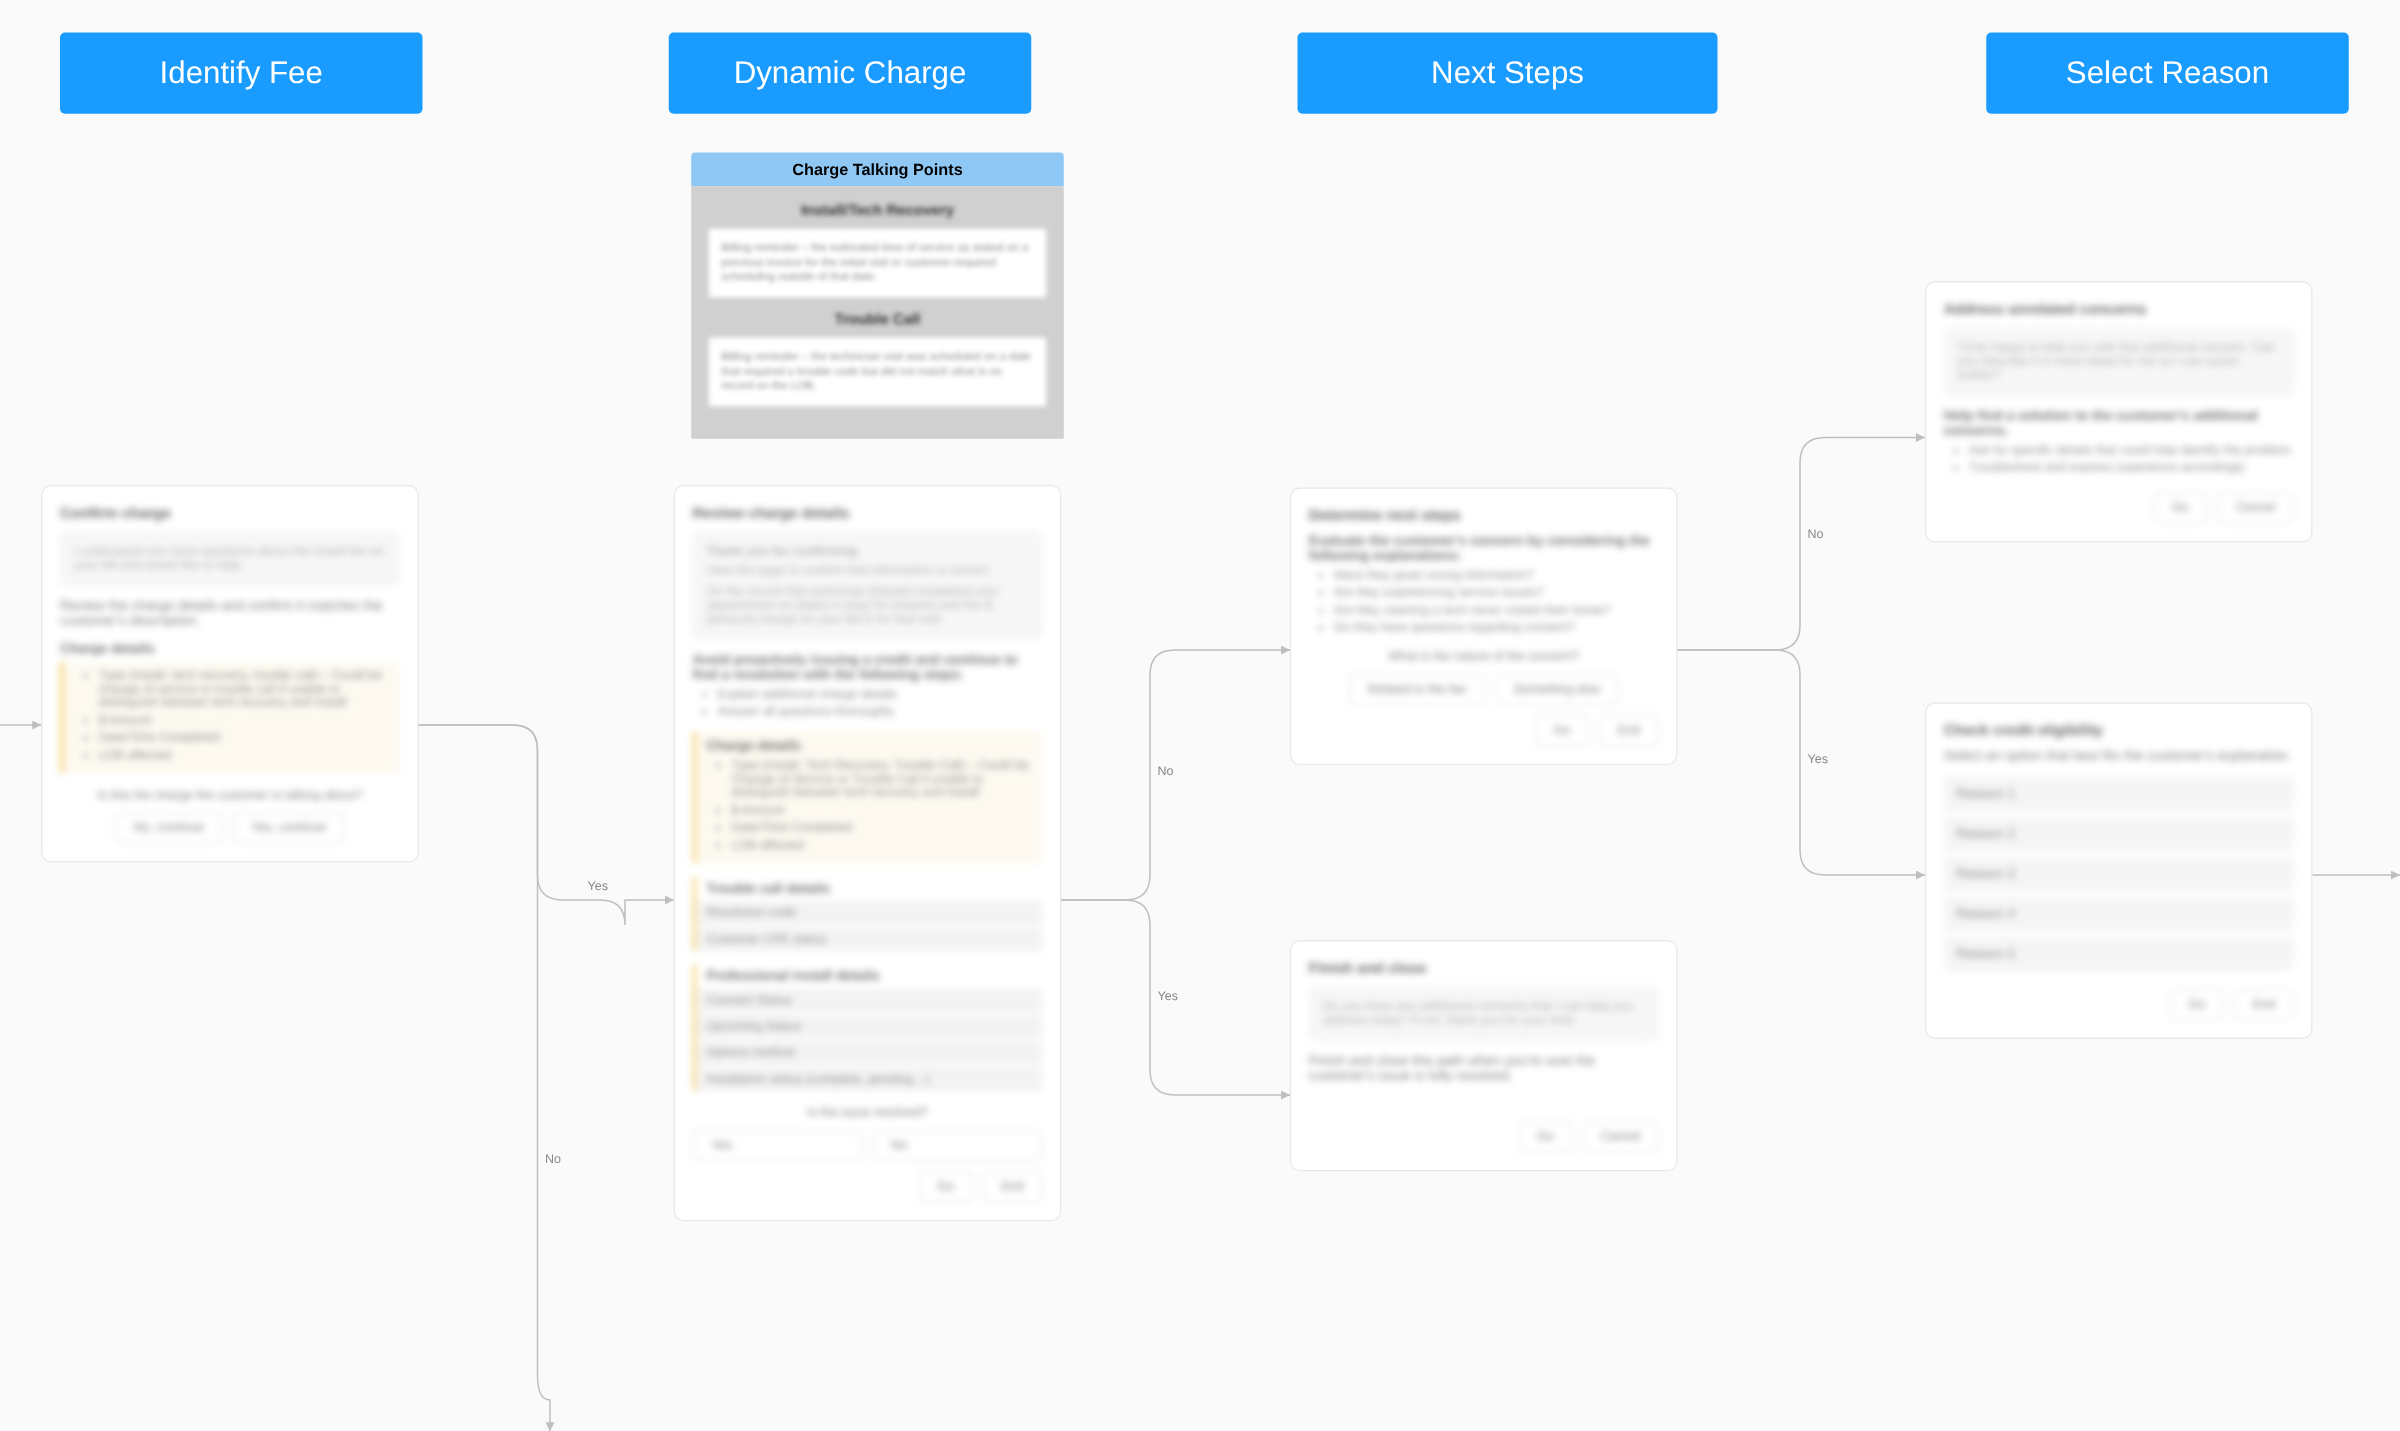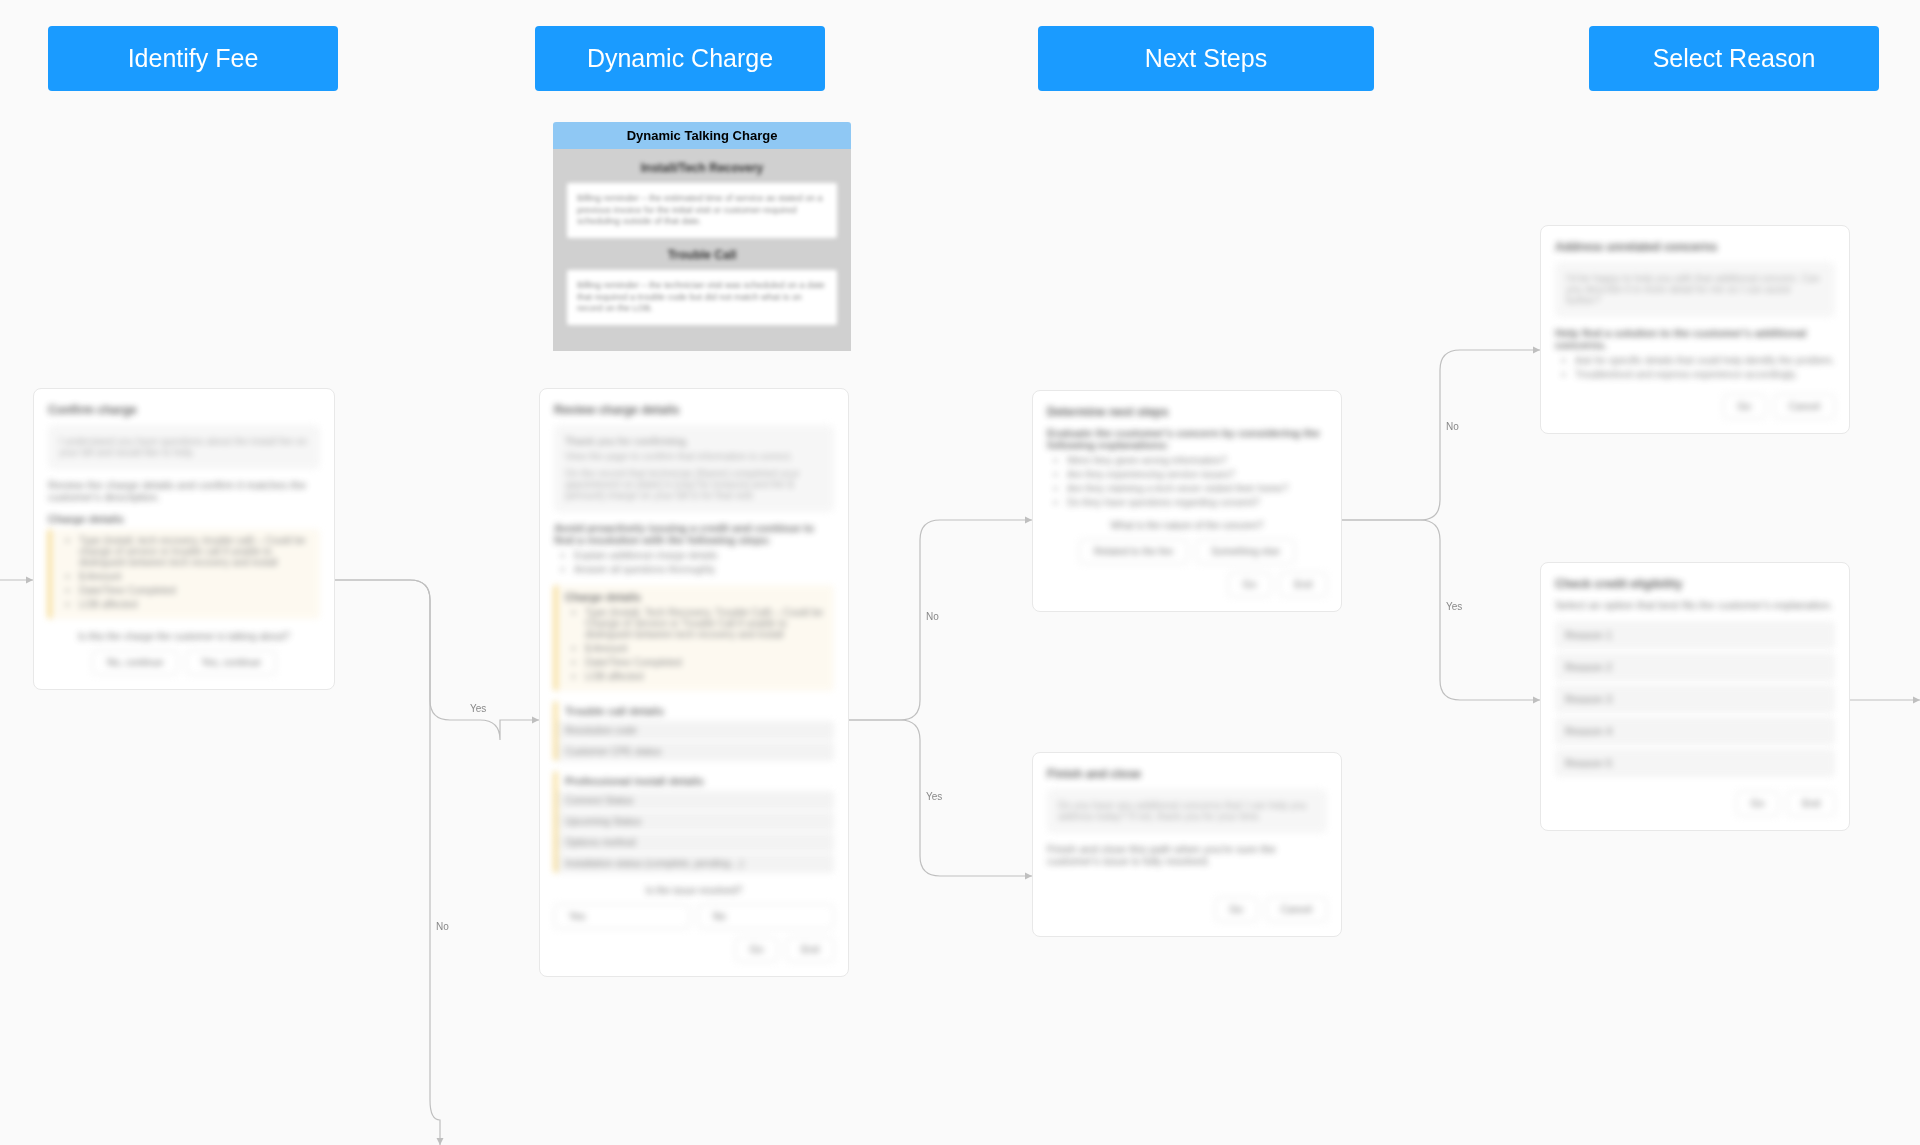--- a/index.html
+++ b/index.html
@@ -131,21 +131,21 @@
 </style>
 </head>
 <body>
 
 <div class="col-header c1">Identify Fee</div>
 <div class="col-header c2">Dynamic Charge</div>
 <div class="col-header c3">Next Steps</div>
 <div class="col-header c4">Select Reason</div>
 
 <div class="dtp">
-  <div class="dtp-header">Dynamic Talking Charge</div>
+  <div class="dtp-header">Charge Talking Points</div>
   <div class="dtp-body blurred">
     <div class="dtp-sec">
       <div class="dtp-sec-title">Install/Tech Recovery</div>
       <div class="dtp-sec-box">Billing reminder – the estimated time of service as stated on a previous invoice for the initial visit or customer-required scheduling outside of that date.</div>
     </div>
     <div class="dtp-sec">
       <div class="dtp-sec-title">Trouble Call</div>
       <div class="dtp-sec-box">Billing reminder – the technician visit was scheduled on a date that required a trouble code but did not match what is on record on the LOB.</div>
     </div>
   </div>

